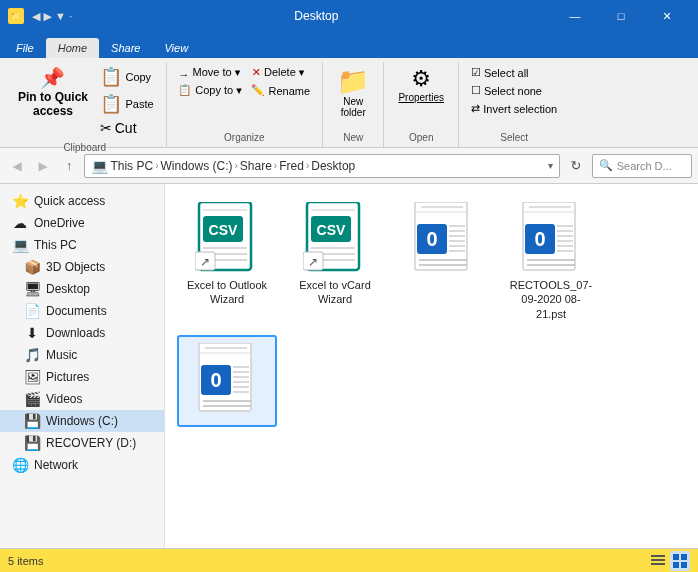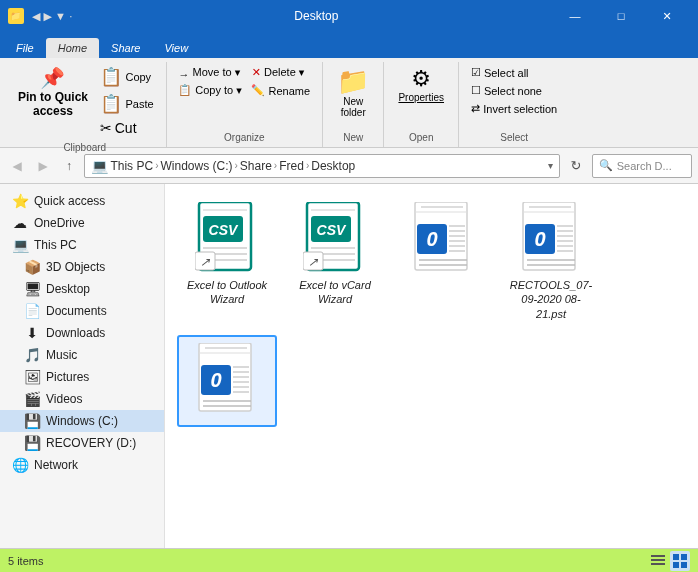--- a/index.html
+++ b/index.html
@@ -191,28 +191,27 @@
     }
     .file-item {
       display: flex;
       flex-direction: column;
       align-items: center;
       width: 100px;
       padding: 6px;
       border-radius: 3px;
       cursor: pointer;
       text-align: center;
-      font-style: italic;
     }
     .file-icon { width: 72px; height: 72px; position: relative; margin-bottom: 4px; }
     .file-name { font-size: 11px; color: #222; line-height: 1.3; word-break: break-word; }
 
     
     .status-bar {
-      background: #bef264;
+      background: #fde047;
       border-top: 1px solid #ccc;
       height: 24px;
       display: flex;
       align-items: center;
       padding: 0 8px;
       font-size: 11px;
       color: #333;
     }
     .status-right { margin-left: auto; display: flex; gap: 2px; }
     .view-btn { 

